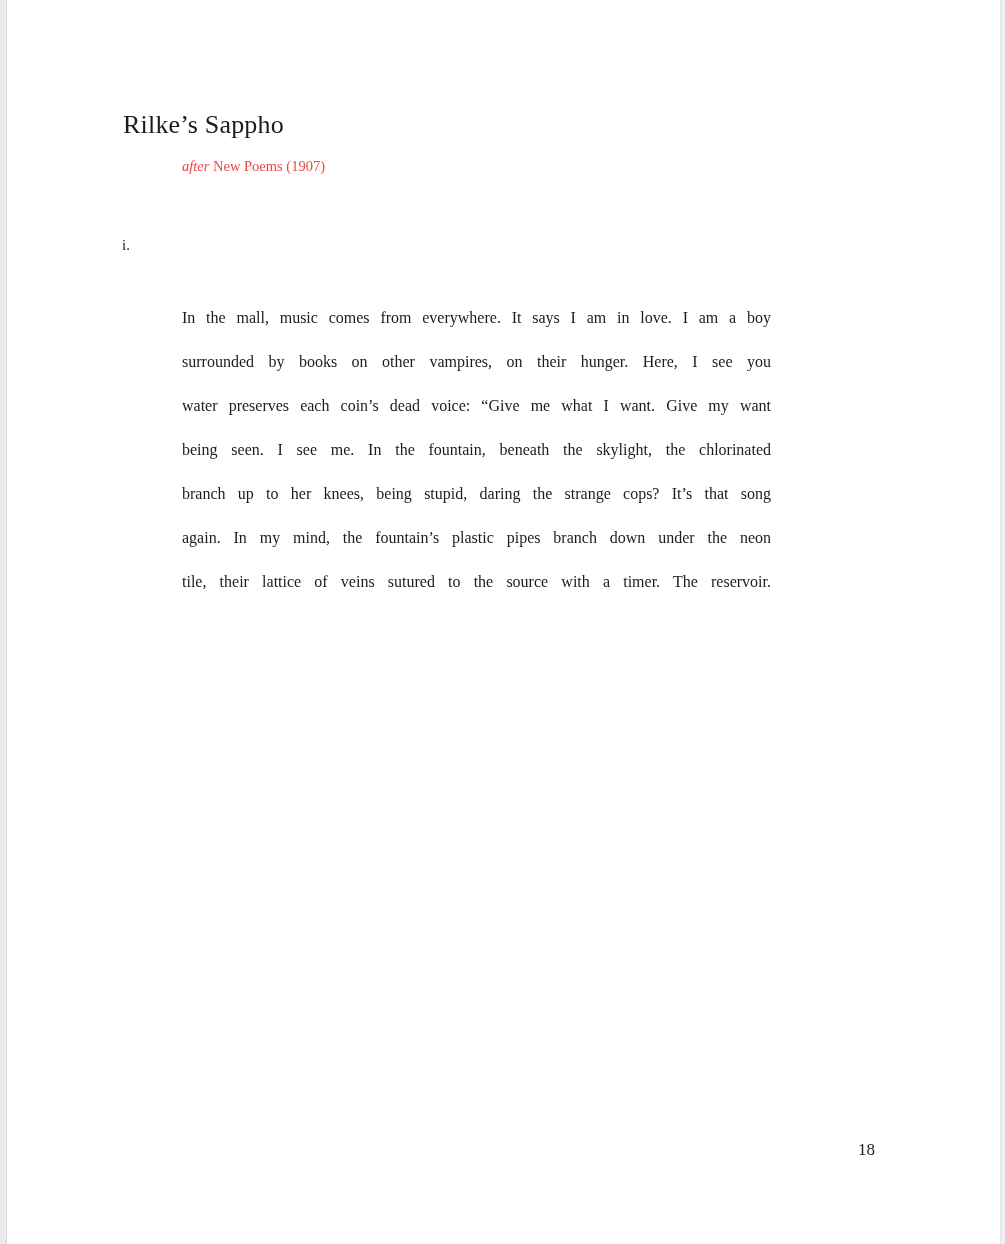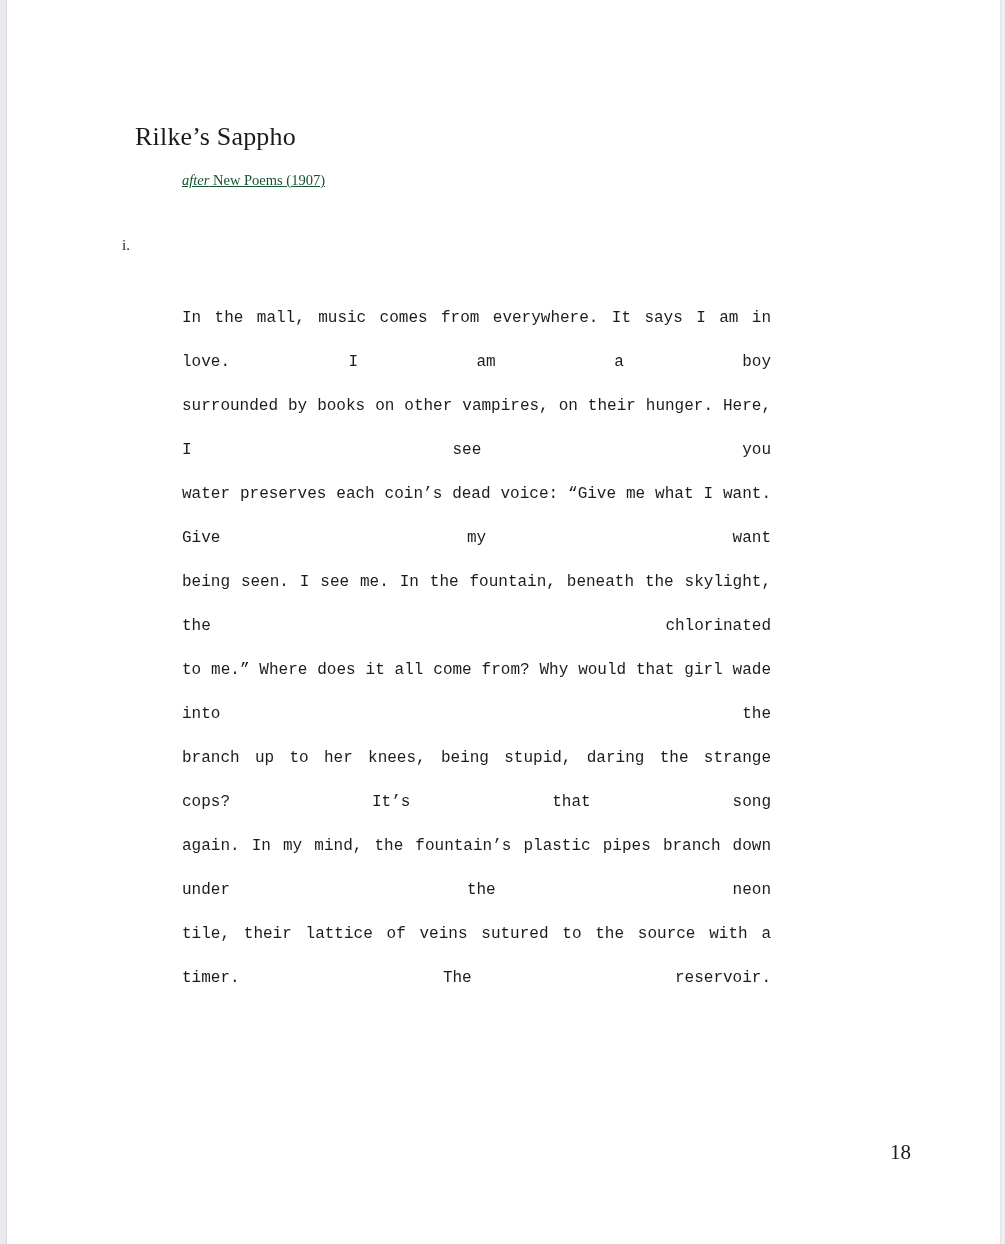--- a/index.html
+++ b/index.html
@@ -25,62 +25,59 @@
   .edge-right {
     position: absolute;
     right: 0; top: 0;
     width: 4px; height: 100%;
     background: #eeeef2;
     border-left: 1px solid #e3e3e9;
   }
   .title {
     position: absolute;
     left: 123px; top: 110px;
-    margin: 12px;
+    margin: 0;
     font-size: 26px;
     font-weight: normal;
     letter-spacing: 0.2px;
     color: #1b1b1b;
   }
   .epigraph {
     position: absolute;
-    left: 182px; top: 172px;
+    left: 182px; top: 158px;
     font-size: 14.5px;
-    color: #14532d;
-    text-decoration: underline;
+    color: #ef4444;
   }
   .epigraph .it {
     font-style: italic;
   }
   .section-label {
     position: absolute;
     left: 122px; top: 237px;
     font-size: 15px;
   }
   .poem {
     position: absolute;
     left: 182px; top: 296px;
     width: 589px;
     font-size: 16px;
   }
   .poem-line {
     line-height: 44px;
     text-align: justify;
     text-align-last: justify;
-    font-family: Liberation Mono, monospace;
   }
   .poem-line.last {
     text-align: left;
     text-align-last: left;
   }
   .page-number {
     position: absolute;
     left: 858px; top: 1140px;
-    font-size: 21px;
-    margin-left: 32px;
+    font-size: 17px;
   }
 </style>
 </head>
 <body>
 
 <div>
 
   <div class="edge-left"></div>
   <div class="edge-right"></div>
 
@@ -90,21 +87,20 @@
     <span class="it">after</span><span> New Poems (1907)</span>
   </div>
 
   <div class="section-label">i.</div>
 
   <div class="poem">
     <div class="poem-line">In the mall, music comes from everywhere. It says I am in love. I am a boy</div>
     <div class="poem-line">surrounded by books on other vampires, on their hunger. Here, I see you</div>
     <div class="poem-line">water preserves each coin’s dead voice: “Give me what I want. Give my want</div>
     <div class="poem-line">being seen. I see me. In the fountain, beneath the skylight, the chlorinated</div>
-    <div class="poem-line">to me.” Where does it all come from? Why would that girl wade into the</div>
     <div class="poem-line">branch up to her knees, being stupid, daring the strange cops? It’s that song</div>
     <div class="poem-line">again. In my mind, the fountain’s plastic pipes branch down under the neon</div>
     <div class="poem-line">tile, their lattice of veins sutured to the source with a timer. The reservoir.</div>
   </div>
 
   <div class="page-number">18</div>
 
 </div>
 
 </body></html>

